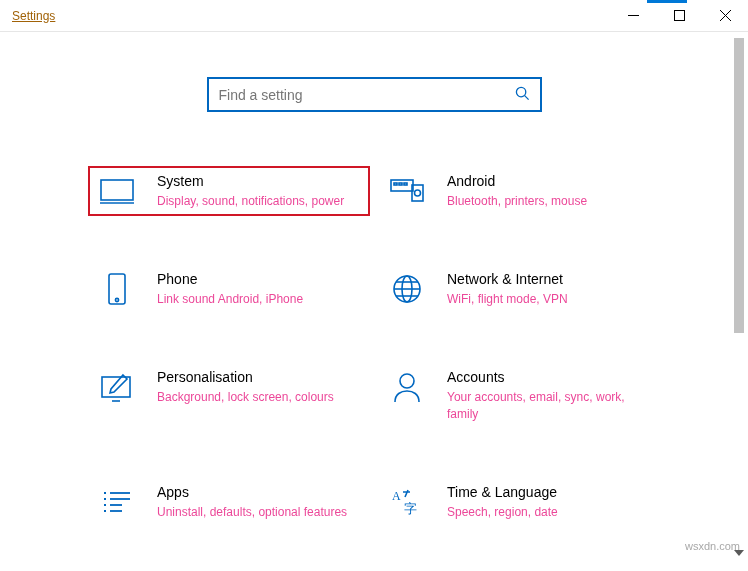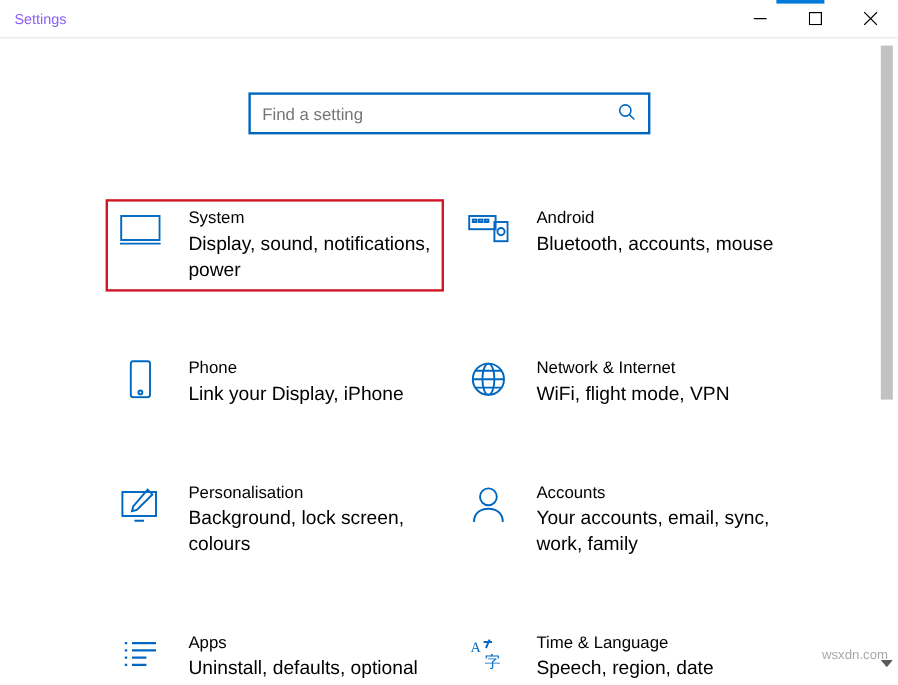--- a/index.html
+++ b/index.html
@@ -14,21 +14,22 @@
     .titlebar {
       display: flex;
       align-items: center;
       justify-content: space-between;
       height: 31px;
       border-bottom: 0px;
       padding-left: 12px;
     }
     .titlebar-title {
       font-size: 12px;
-      color: #8b5cf6;
+      color: #a16207;
+      text-decoration: underline;
     }
     .win-controls {
       display: flex;
       height: 100%;
     }
     .win-btn {
       width: 46px;
       height: 31px;
       display: flex;
       align-items: center;
@@ -109,22 +110,22 @@
       margin-right: 22px;
     }
     .tile-icon svg { stroke: #0067c0; }
     .tile-text { flex: 1; }
     .tile-title {
       font-size: 14px;
       color: #000;
       margin-bottom: 4px;
     }
     .tile-desc {
-      font-size: 16px;
-      color: #000000;
+      font-size: 12px;
+      color: #ec4899;
       line-height: 1.35;
     }
     .scrollbar {
       position: absolute;
       right: 2px;
       top: 38px;
       width: 14px;
       bottom: 28px;
     }
     .scrollbar-thumb {
@@ -211,34 +212,34 @@
           <rect x="1" y="3" width="22" height="11"></rect>
           <rect x="4" y="6" width="3" height="2"></rect>
             <rect x="9" y="6" width="3" height="2"></rect>
             <rect x="14" y="6" width="3" height="2"></rect>
           <rect x="22" y="8" width="11" height="16"></rect>
           <circle cx="27.5" cy="16" r="3"></circle>
         </svg>
       </div>
       <div class="tile-text">
         <div class="tile-title">Android</div>
-        <div class="tile-desc">Bluetooth, accounts, mouse</div>
+        <div class="tile-desc">Bluetooth, printers, mouse</div>
       </div>
     </div>
 
     <div class="tile">
       <div class="tile-icon">
         <svg width="20" height="32" viewBox="0 0 20 32" fill="none" stroke-width="1.6">
           <rect x="2" y="1" width="16" height="30" rx="2"></rect>
           <circle cx="10" cy="27" r="1.6"></circle>
         </svg>
       </div>
       <div class="tile-text">
         <div class="tile-title">Phone</div>
-        <div class="tile-desc">Link your Display, iPhone</div>
+        <div class="tile-desc">Link sound Android, iPhone</div>
       </div>
     </div>
 
     <div class="tile">
       <div class="tile-icon">
         <svg width="32" height="32" viewBox="0 0 32 32" fill="none" stroke-width="1.6">
           <circle cx="16" cy="16" r="13"></circle>
           <ellipse cx="16" cy="16" rx="5" ry="13"></ellipse>
           <line x1="3" y1="16" x2="29" y2="16"></line>
           <line x1="5" y1="9" x2="27" y2="9"></line>

